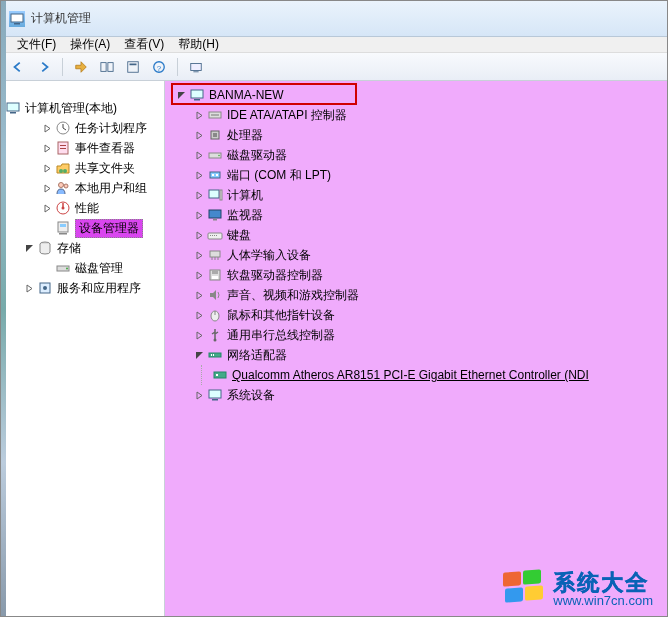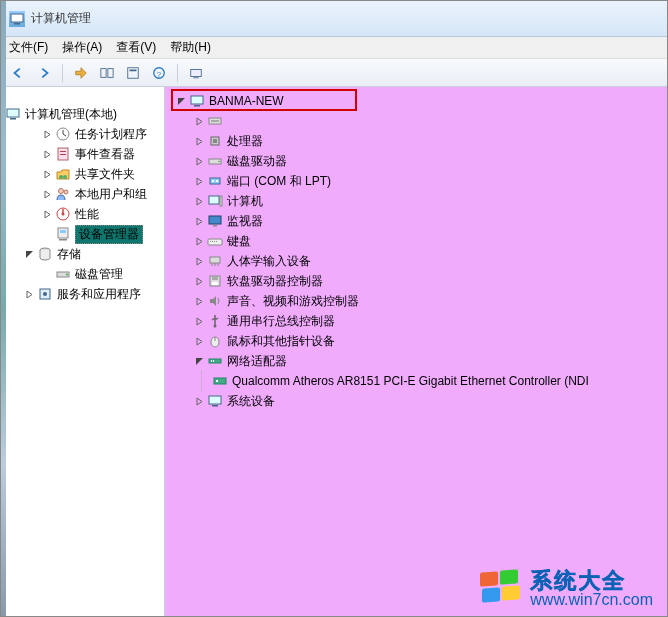--- a/index.html
+++ b/index.html
@@ -30,26 +30,26 @@
     position: relative;
   }
   .titlebar .appicon {
     width: 16px; height: 16px; margin-right: 6px;
     background: linear-gradient(#9cf, #6ad);
     display: flex; align-items: center; justify-content: center;
     font-size: 9px; color: #fff;
   }
   .titlebar .title { color: #333; }
   .menubar {
-    height: 22px;
+    height: 16px;
     background: #f0f0f0;
     border-bottom: 1px solid #ddd;
     display: flex;
     align-items: center;
-    padding-left: 8px;
+    padding-left: 16px;
     gap: 14px;
   }
   .menubar span { cursor: default; }
   .toolbar {
     height: 28px;
     background: linear-gradient(#f8fafd, #e9eef6);
     border-bottom: 1px solid #c8d0d8;
     display: flex;
     align-items: center;
     padding-left: 6px;
@@ -100,34 +100,35 @@
   }
   .expander svg { width: 9px; height: 9px; }
   .ico {
     width: 16px; height: 16px;
     display: inline-flex; align-items: center; justify-content: center;
     margin-right: 4px;
     font-size: 12px;
   }
   .node .label { color: #000; }
   .node.selected .label {
-    background: #0f766e;
+    background: #d946ef;
     border: 1px dotted #888;
     padding: 0 3px;
   }
   .highlight-box {
     position: absolute;
     border: 2px solid #d00000;
     pointer-events: none;
   }
   .right-tree-wrap { padding-left: 6px; }
   .dotted-line {
     border-left: 1px dotted #aaa;
     margin-left: 12px;
     padding-left: 10px;
+    text-decoration: underline;
   }
   .watermark {
     position: absolute;
     right: 14px;
     bottom: 8px;
     display: flex;
     align-items: center;
     gap: 4px;
   }
   .watermark .wlogo {
@@ -138,21 +139,21 @@
     position: absolute; width: 18px; height: 14px; border-radius: 2px;
     transform: skewY(-4deg);
   }
   .watermark .wtxt { display: flex; flex-direction: column; line-height: 1; }
   .watermark .big {
     font-weight: 900; font-size: 22px;
     color: #0a62b6;
     -webkit-text-stroke: 0.5px #0a62b6;
     letter-spacing: 2px;
   }
-  .watermark .url { font-size: 16px; color: #0a62b6; }
+  .watermark .url { font-size: 13px; color: #0a62b6; }
 </style>
 </head>
 <body>
 
 <div class="left-edge"></div>
 
 <div class="titlebar">
   <span class="appicon">
     <svg viewBox="0 0 16 16">
         <rect x="2" y="3" width="12" height="8" fill="#fff" stroke="#468"></rect>
@@ -405,20 +406,21 @@
                     <svg viewBox="0 0 9 9">
                       <path d="M2 1 L7 4.5 L2 8 Z" fill="none" stroke="#666"></path>
                     </svg>
                   </span>
                   <span class="ico">
                     <svg viewBox="0 0 16 16">
                       <rect x="2" y="5" width="12" height="6" fill="#ddd" stroke="#888"></rect>
                       <rect x="4" y="7" width="8" height="2" fill="#aaa"></rect>
                     </svg>
                   </span>
+                  <span class="label">IDE ATA/ATAPI 控制器</span>
                 </div>
               </li>
             <li>
                 <div class="node">
                   <span class="expander">
                     <svg viewBox="0 0 9 9">
                       <path d="M2 1 L7 4.5 L2 8 Z" fill="none" stroke="#666"></path>
                     </svg>
                   </span>
                   <span class="ico">
@@ -565,41 +567,41 @@
               </li>
             <li>
                 <div class="node">
                   <span class="expander">
                     <svg viewBox="0 0 9 9">
                       <path d="M2 1 L7 4.5 L2 8 Z" fill="none" stroke="#666"></path>
                     </svg>
                   </span>
                   <span class="ico">
                     <svg viewBox="0 0 16 16">
+                      <ellipse cx="8" cy="9" rx="4" ry="5" fill="#eee" stroke="#888"></ellipse>
+                      <line x1="8" y1="4" x2="8" y2="8" stroke="#888"></line>
+                    </svg>
+                  </span>
+                  <span class="label">鼠标和其他指针设备</span>
+                </div>
+              </li>
+            <li>
+                <div class="node">
+                  <span class="expander">
+                    <svg viewBox="0 0 9 9">
+                      <path d="M2 1 L7 4.5 L2 8 Z" fill="none" stroke="#666"></path>
+                    </svg>
+                  </span>
+                  <span class="ico">
+                    <svg viewBox="0 0 16 16">
                       <path d="M8 2 L8 13 M8 5 L5 7 M8 7 L11 5" stroke="#666" stroke-width="1.5" fill="none"></path>
                       <circle cx="8" cy="13" r="1.5" fill="#666"></circle>
                     </svg>
                   </span>
                   <span class="label">通用串行总线控制器</span>
-                </div>
-              </li>
-            <li>
-                <div class="node">
-                  <span class="expander">
-                    <svg viewBox="0 0 9 9">
-                      <path d="M2 1 L7 4.5 L2 8 Z" fill="none" stroke="#666"></path>
-                    </svg>
-                  </span>
-                  <span class="ico">
-                    <svg viewBox="0 0 16 16">
-                      <ellipse cx="8" cy="9" rx="4" ry="5" fill="#eee" stroke="#888"></ellipse>
-                      <line x1="8" y1="4" x2="8" y2="8" stroke="#888"></line>
-                    </svg>
-                  </span>
-                  <span class="label">鼠标和其他指针设备</span>
                 </div>
               </li>
             <li>
               <div class="node">
                   <span class="expander">
                     <svg viewBox="0 0 9 9">
                       <path d="M1 1 L8 1 L1 8 Z" fill="#444"></path>
                     </svg>
                   </span>
                   <span class="ico">

